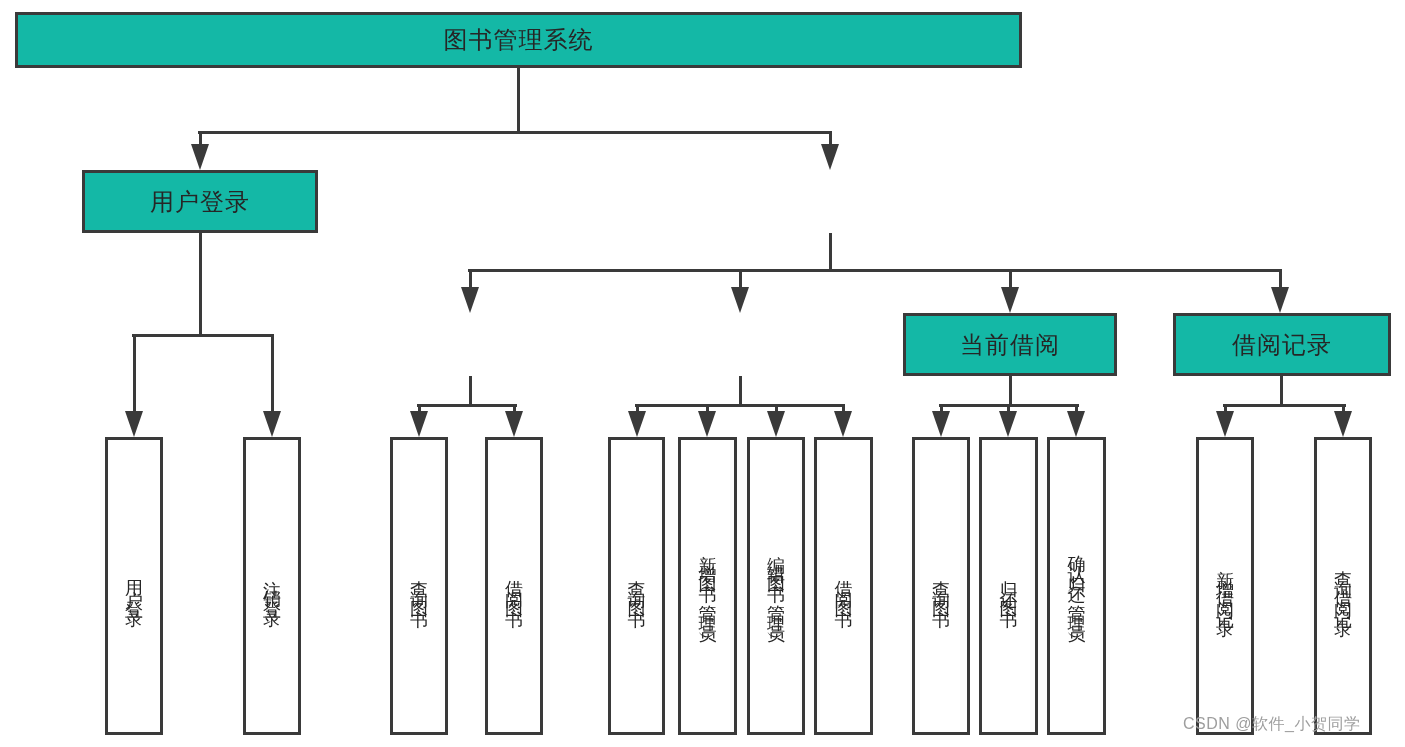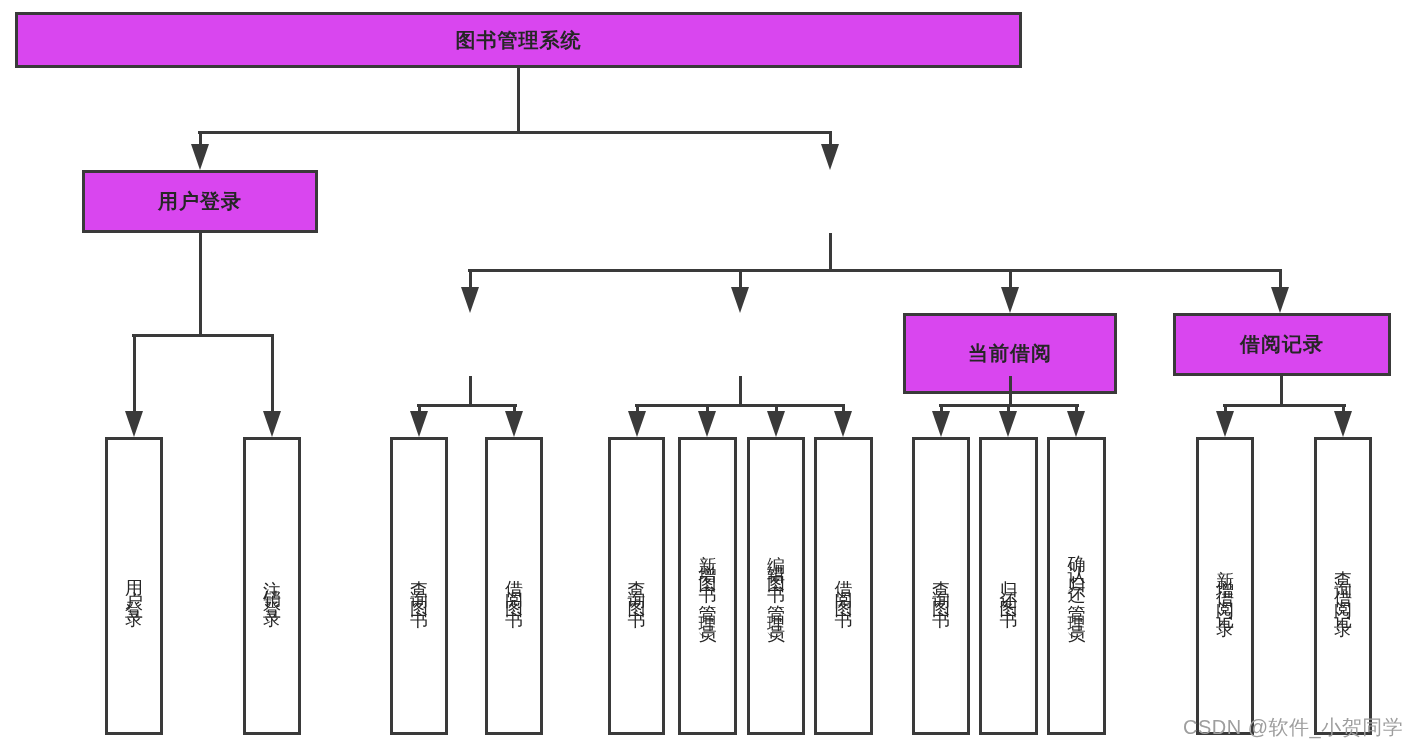--- a/index.html
+++ b/index.html
@@ -8,29 +8,28 @@
     width: 1405px;
     height: 747px;
     background: #ffffff;
     font-family: "Liberation Sans", "DejaVu Sans", sans-serif;
     overflow: hidden;
   }
   .hbox {
     position: absolute;
     box-sizing: border-box;
     border: 3px solid #3a3a3a;
-    background: #d946ef;
+    background: #14b8a6;
     display: flex;
     align-items: center;
     justify-content: center;
-    font-size: 20px;
+    font-size: 24px;
     color: #262626;
     letter-spacing: 1px;
     white-space: nowrap;
-    font-weight: bold;
   }
   .vbox {
     position: absolute;
     box-sizing: border-box;
     border: 3px solid #3a3a3a;
     background: #ffffff;
     top: 437px;
     height: 298px;
     width: 58px;
     display: flex;
@@ -52,39 +51,39 @@
     width: 0;
     height: 0;
     border-left: 9px solid transparent;
     border-right: 9px solid transparent;
     border-top: 26px solid #3a3a3a;
   }
   .watermark {
     position: absolute;
     left: 1183px;
     top: 714px;
-    font-size: 20px;
+    font-size: 16px;
     color: #9e9e9e;
     white-space: nowrap;
     letter-spacing: 0.5px;
   }
 </style>
 </head>
 <body>
 
 <div id="canvas">
 
   <div class="hbox" style="left:15px;top:12px;width:1007px;height:56px">图书管理系统</div>
 
   <div class="hbox" style="left:82px;top:170px;width:236px;height:63px">用户登录</div>
 
 
 
 
-  <div class="hbox" style="left:903px;top:313px;width:214px;height:81px">当前借阅</div>
+  <div class="hbox" style="left:903px;top:313px;width:214px;height:63px">当前借阅</div>
 
   <div class="hbox" style="left:1173px;top:313px;width:218px;height:63px">借阅记录</div>
 
   <div class="vbox" style="left:105px">用户登录</div>
   <div class="vbox" style="left:243px">注销登录</div>
 
   <div class="vbox" style="left:390px">查询图书</div>
   <div class="vbox" style="left:485px">借阅图书</div>
 
   <div class="vbox" style="left:608px;width:57px">查询图书</div>

